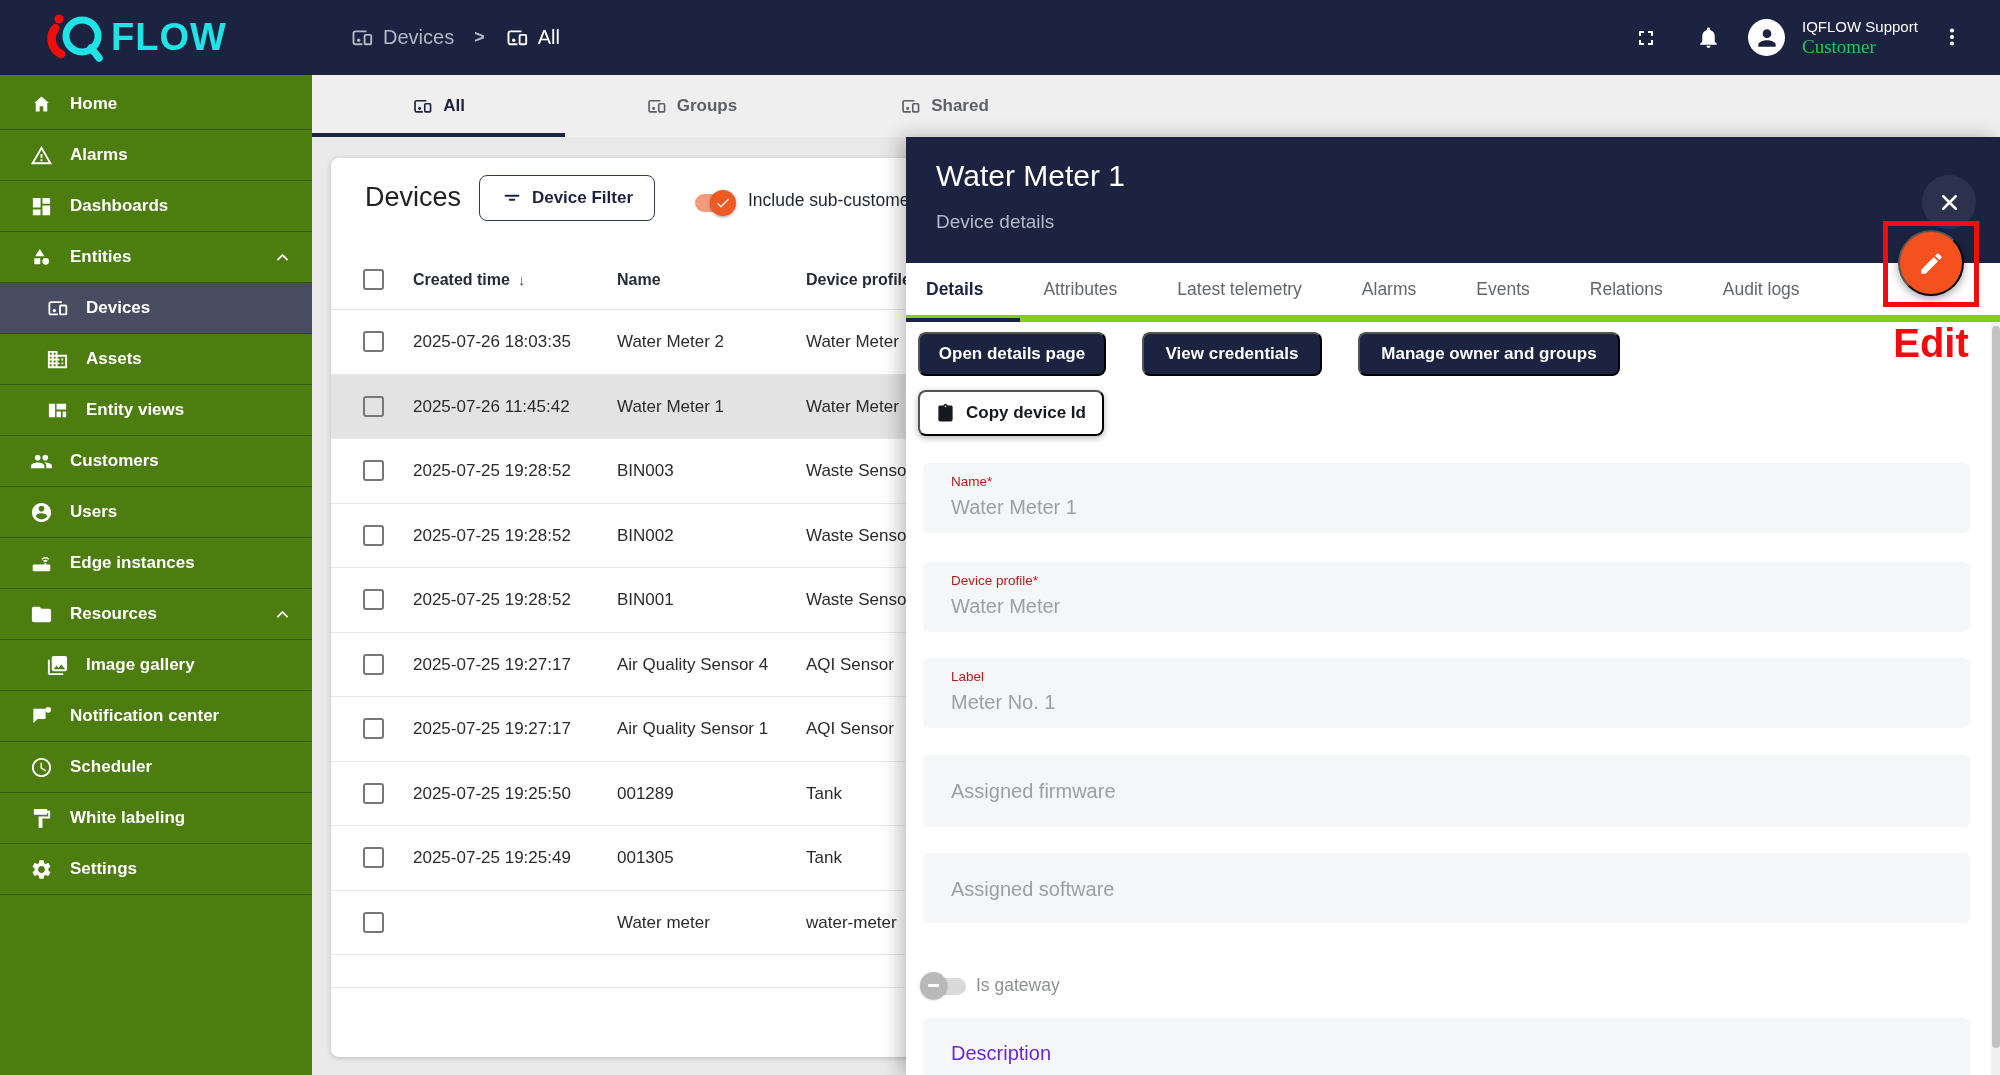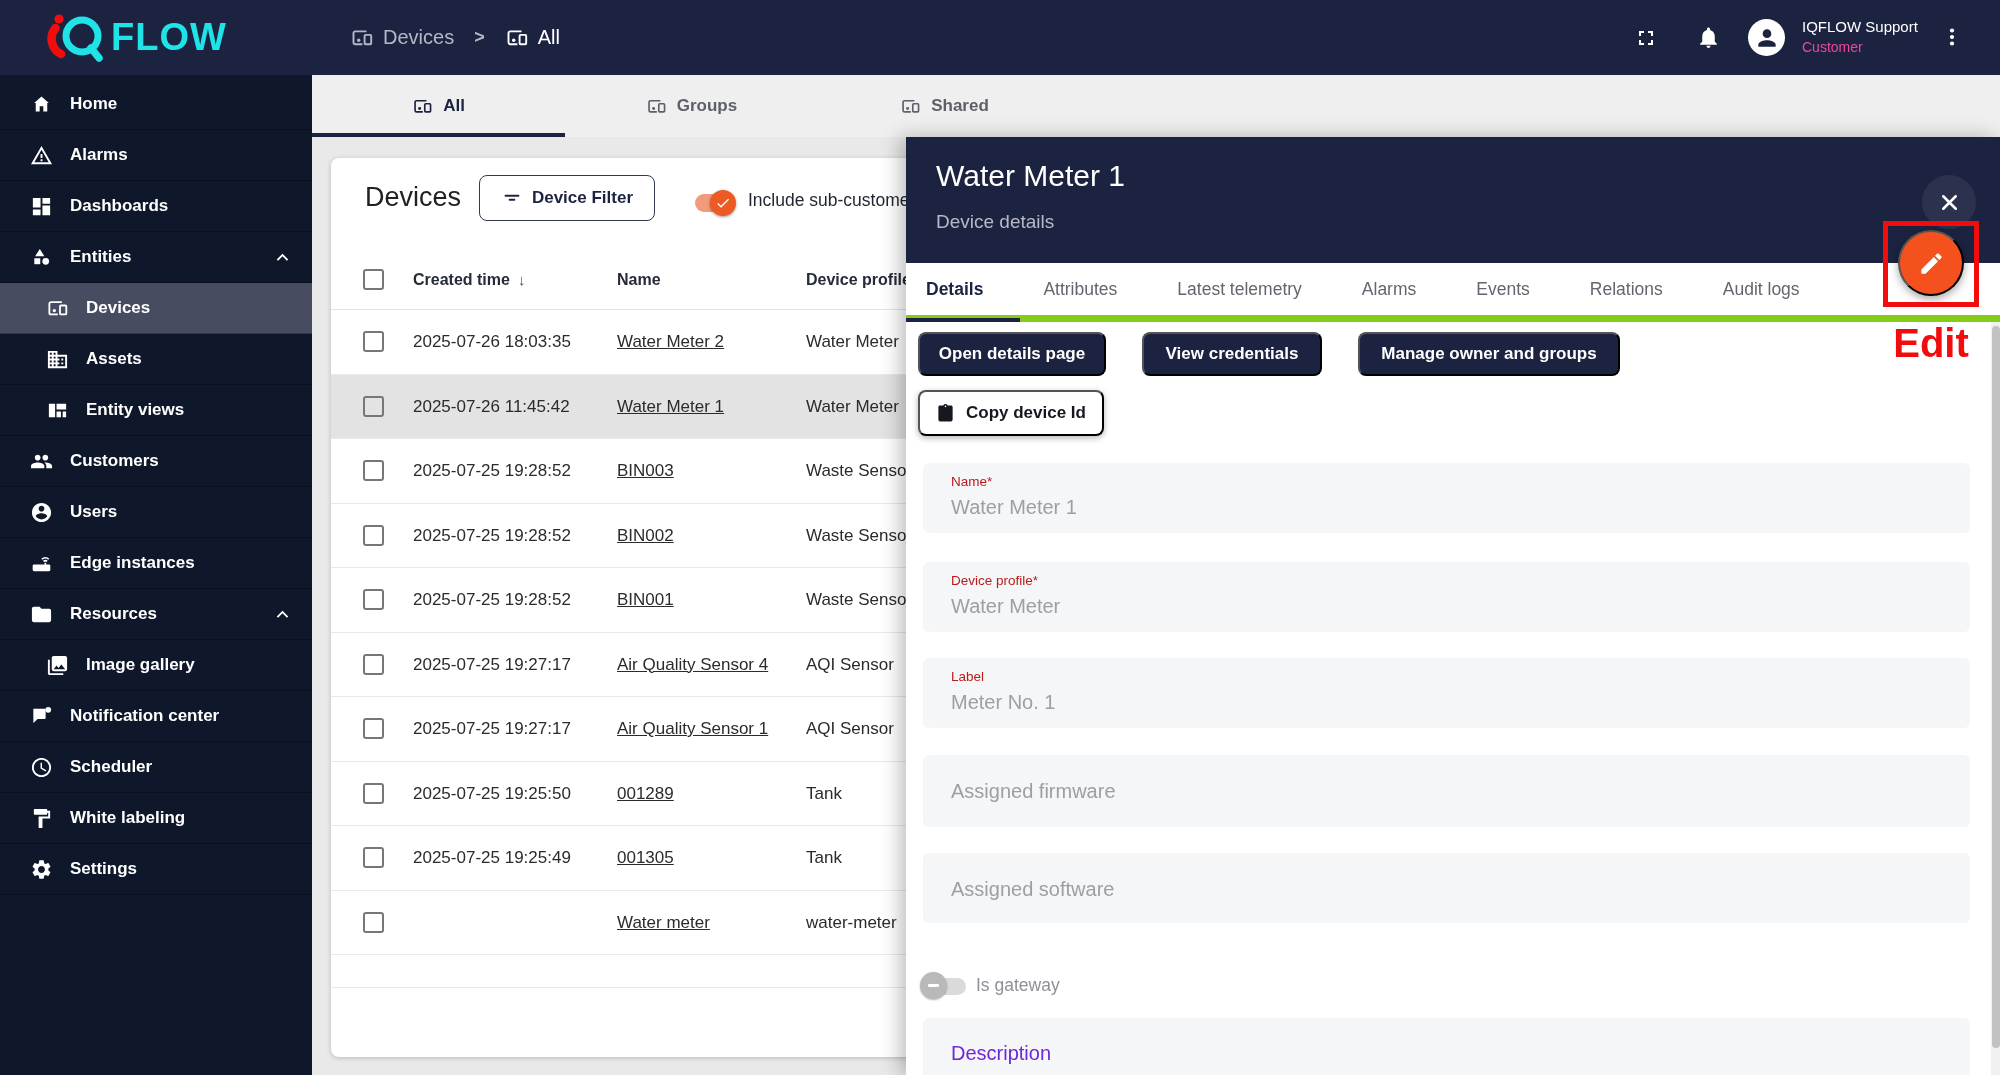--- a/index.html
+++ b/index.html
@@ -13,24 +13,24 @@
   .logo-flow{color:#1fe3e6;font-size:38px;font-weight:bold;letter-spacing:1px;margin-left:1px;}
   .breadcrumb{position:absolute;left:350px;top:0;height:75px;display:flex;align-items:center;font-size:20px;color:#fff;}
   .bc-item{display:flex;align-items:center;gap:9px;}
   .bc-dim{color:#b4b8c5;}
   .bc-sep{color:#b4b8c5;margin:0 20px;font-size:18px;font-weight:bold;}
   .top-ic{position:absolute;color:#fff;}
   .avatar{position:absolute;left:1748px;top:19px;width:37px;height:37px;border-radius:50%;background:#fff;
           display:flex;align-items:center;justify-content:center;color:#1c2340;}
   .user-text{position:absolute;left:1802px;top:17px;line-height:20px;}
   .user-name{font-size:15px;color:#fff;}
-  .user-role{font-size:14px;color:#ec4899;}
-
-  
-  .sidebar{position:absolute;left:0;top:75px;width:312px;height:1000px;background:#0f172a;padding-top:4px;box-sizing:border-box;z-index:5;}
+  .user-role{font-size:19px;color:#22c55e;font-family:Liberation Serif, serif;}
+
+  
+  .sidebar{position:absolute;left:0;top:75px;width:312px;height:1000px;background:#4d7c0f;padding-top:4px;box-sizing:border-box;z-index:5;}
   .side-item{height:51px;display:flex;align-items:center;gap:17px;padding-left:30px;color:#fff;
              font-size:17px;font-weight:600;border-bottom:1px solid rgba(0,0,0,.28);box-sizing:border-box;position:relative;}
   .side-item.child{padding-left:46px;}
   .side-item.active{background:#474c61;}
   .side-item .ic{width:23px;height:23px;}
   .chev{position:absolute;right:18px;top:14px;}
 
   
   .tabstrip{position:absolute;left:312px;top:75px;width:1688px;height:62px;background:#efefef;display:flex;z-index:4;}
   .gtab{width:253px;display:flex;align-items:center;justify-content:center;gap:10px;
@@ -53,21 +53,21 @@
   .cbx{width:21px;height:21px;border:2px solid #777;border-radius:3px;background:transparent;display:inline-block;box-sizing:border-box;}
   .thead .cbx{position:absolute;left:32px;top:19px;}
   .hcell{position:absolute;top:21px;white-space:nowrap;}
   .h-created{left:82px;} .h-name{left:286px;} .h-profile{left:475px;}
   .sort{margin-left:8px;color:#4a4f5c;font-size:15px;font-weight:400;}
   .tbody{position:absolute;left:0;top:152px;width:100%;}
   .trow{position:relative;height:64.5px;border-bottom:1px solid #e9e9e9;box-sizing:border-box;font-size:17px;color:#2b2b2b;}
   .trow.sel{background:#e3e3e3;}
   .trow .cbx{position:absolute;left:32px;top:21px;}
   .td{position:absolute;top:0;line-height:64px;white-space:nowrap;}
-  .t-created{left:82px;} .t-name{left:286px;text-decoration:underline;} .t-profile{left:475px;}
+  .t-created{left:82px;} .t-name{left:286px;} .t-profile{left:475px;}
   .empty-strip{position:absolute;left:0;top:797px;width:100%;height:33px;border-bottom:1px solid #e9e9e9;box-sizing:border-box;}
 
   
   .panel{position:absolute;left:906px;top:137px;width:1094px;height:938px;background:#fff;
          box-shadow:-6px 0 18px rgba(0,0,0,.25);z-index:20;overflow:hidden;}
   .panel-head{position:absolute;left:0;top:0;width:100%;height:126px;background:#1c2340;}
   .panel-title{position:absolute;left:30px;top:22px;font-size:30px;font-weight:500;color:#fff;}
   .panel-sub{position:absolute;left:30px;top:74px;font-size:19px;color:#b6bac6;}
   .close-btn{position:absolute;left:1016px;top:38px;width:54px;height:54px;border-radius:50%;background:rgba(255,255,255,.07);
          display:flex;align-items:center;justify-content:center;color:#fff;}

